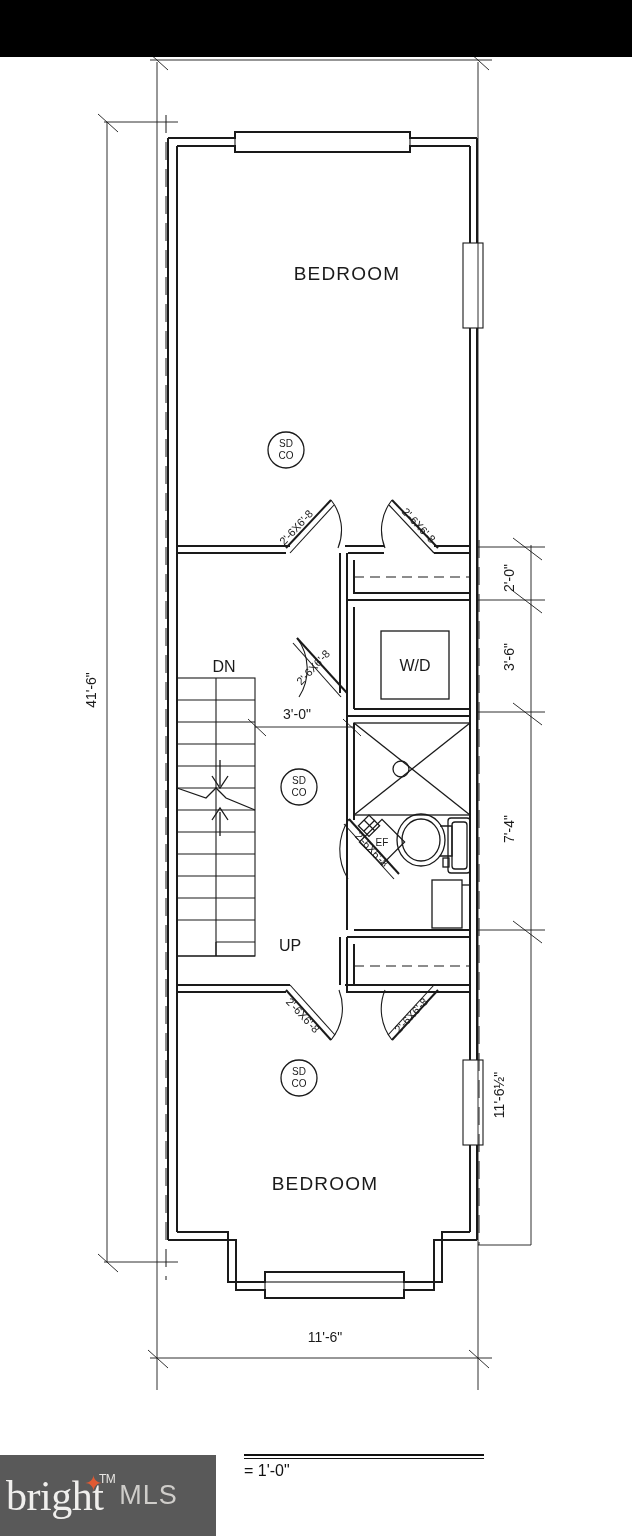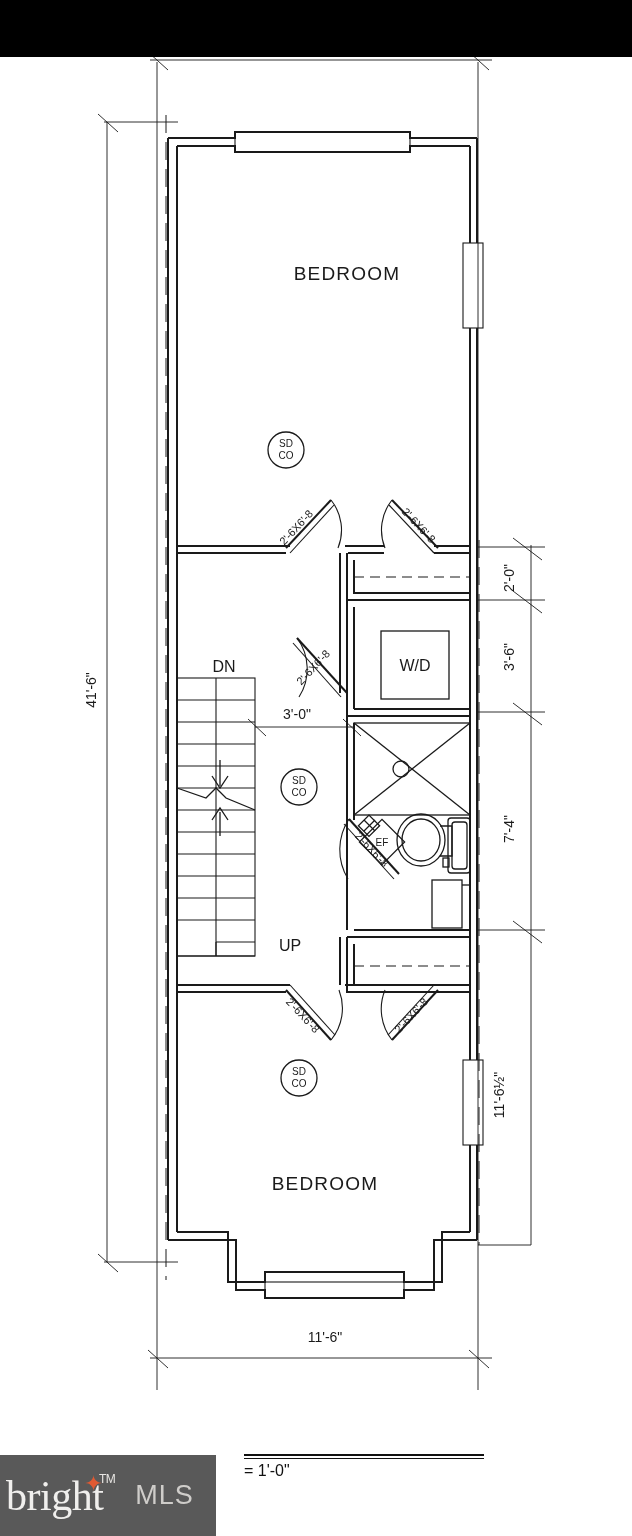--- a/index.html
+++ b/index.html
@@ -79,21 +79,21 @@
     color: #e8e6e3;
     vertical-align: super;
     position: absolute;
     top: -2px;
     right: -12px;
   }
   .wm-mls {
     font-family: "Liberation Sans", sans-serif;
     font-size: 27px;
     color: #cfcdca;
-    margin-left: 32px;
+    margin-left: 16px;
     letter-spacing: 1px;
   }
 
   
   .titleblock {
     position: absolute;
     left: 244px;
     top: 1452px;
     z-index: 20;
     width: 380px;

